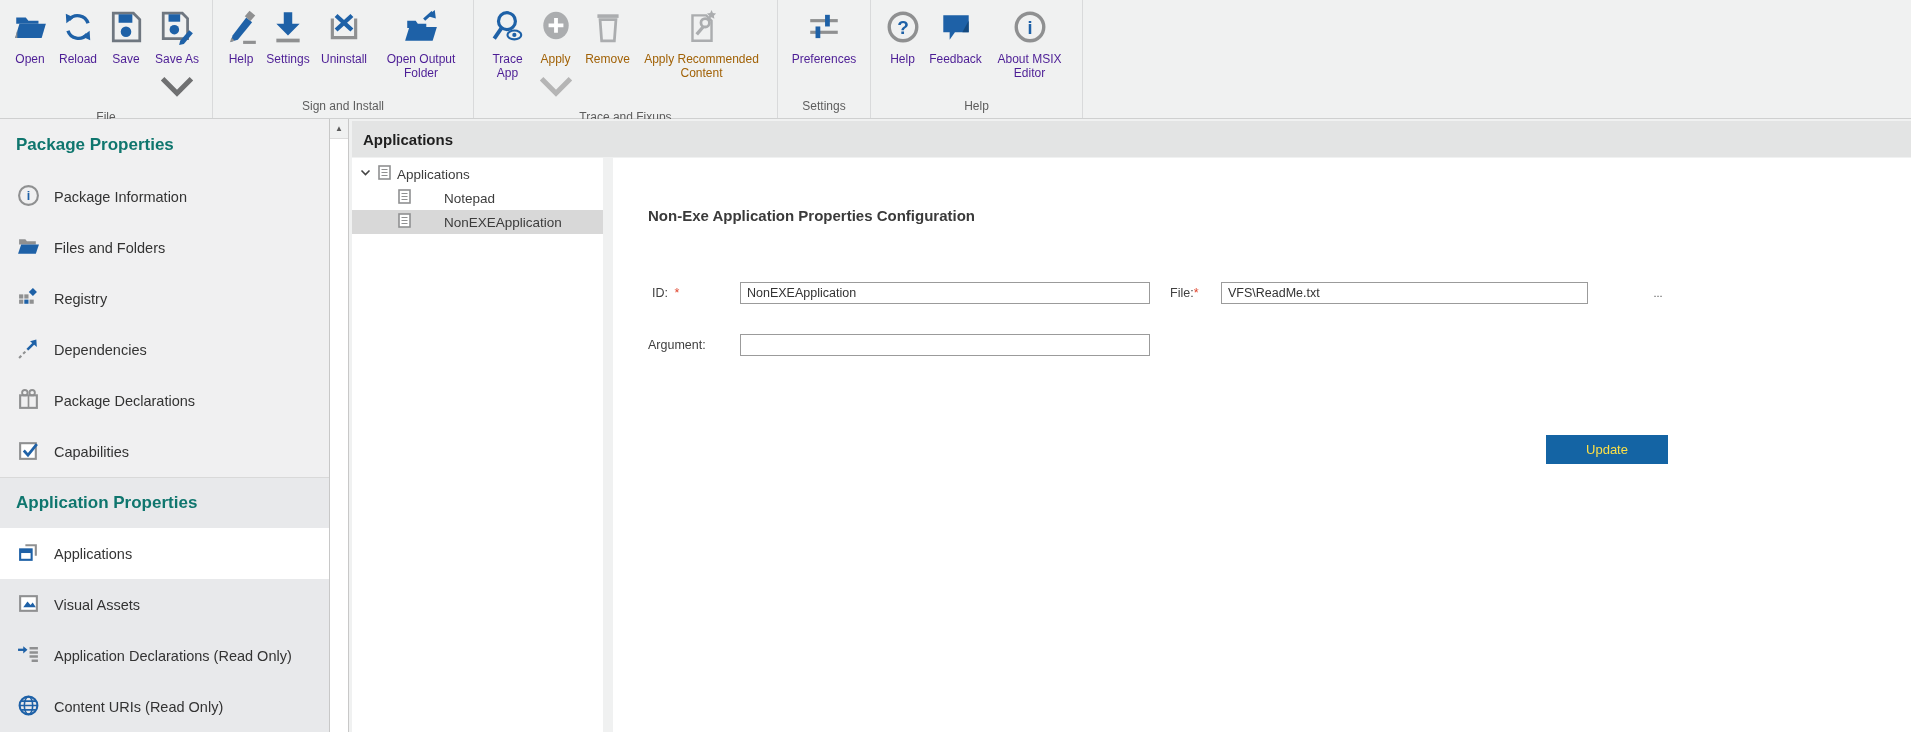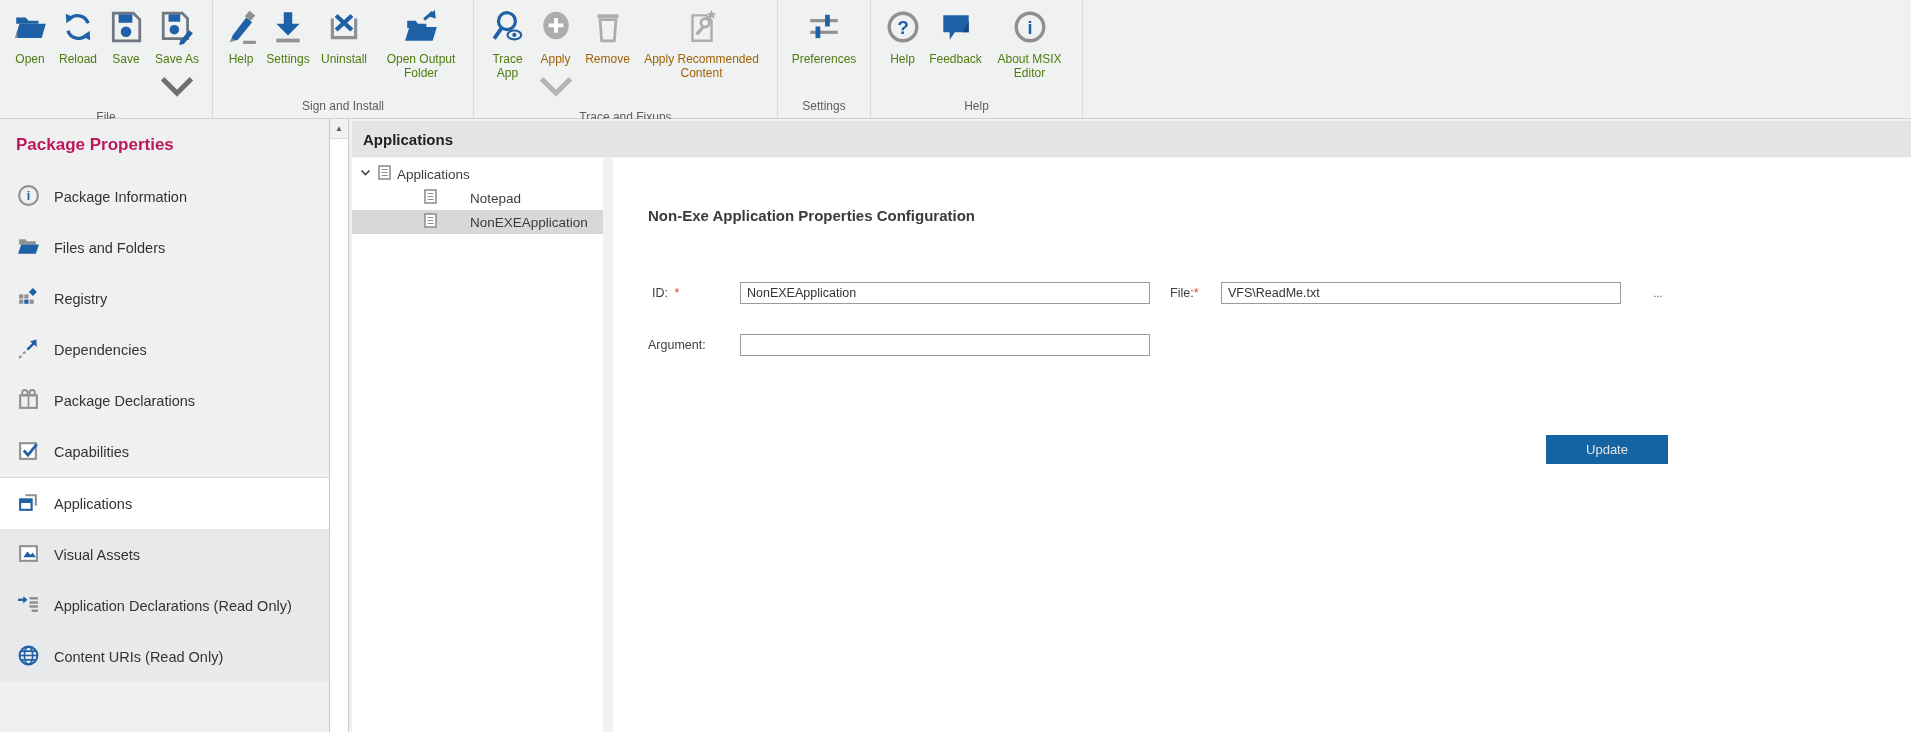--- a/index.html
+++ b/index.html
@@ -7,64 +7,64 @@
     font-family:"Liberation Sans", sans-serif; color:#3c3c3c; }
 
   
   .ribbon { position:absolute; left:0; top:0; width:1911px; height:119px;
     background:#f0f1f1; border-bottom:1px solid #cfd0d0; display:flex; }
   .rgroup { display:flex; flex-direction:column; border-right:1px solid #d9dadb; height:100%; }
   .rbuttons { flex:1; display:flex; justify-content:center; align-items:flex-start; padding:7px 6px 0 6px; }
   .rgrouplabel { height:21px; line-height:18px; text-align:center; font-size:12px; color:#5d5d5d; }
   .rbtn { display:flex; flex-direction:column; align-items:center; gap:3px; padding:2px 2px 0 2px; cursor:pointer; }
   .rbtn svg { width:36px; height:36px; flex:0 0 auto; }
-  .rbtn .lbl { font-size:12px; line-height:14px; color:#4d7c0f; text-align:center; }
+  .rbtn .lbl { font-size:12px; line-height:14px; color:#4c1d95; text-align:center; }
   .rbtn.disabled .lbl { color:#a16207; }
   .rbtn .dd { margin-top:-1px; }
 
   
   .sidebar { position:absolute; left:0; top:119px; width:329px; bottom:0; background:#f0f0f1; }
   .side-sec2 { background:#e8e9eb; border-top:1px solid #d9d9d9; }
   .side-title { height:52px; display:flex; align-items:center; padding-left:16px;
-    font-size:17px; font-weight:bold; color:#be185d; }
+    font-size:17px; font-weight:bold; color:#0f766e; }
   .side-sec2 .side-title { height:50px; }
   .side-item { height:51px; display:flex; align-items:center; padding-left:17px; gap:14px;
     font-size:14.5px; color:#333; cursor:pointer; }
   .side-item.selected { background:#ffffff; }
   .side-item svg { width:23px; height:23px; flex:0 0 auto; }
 
   
   .vscroll { position:absolute; left:329px; top:119px; width:20px; bottom:0;
     background:#fff; border-left:1px solid #c8c8c8; border-right:1px solid #c8c8c8; }
   .vscroll .btn-up { display:block; width:100%; height:20px; background:#f0f1f1;
     border:none; border-bottom:1px solid #dcdcdc; font-size:8px; color:#5a5a5a; text-align:center; line-height:20px; cursor:pointer; }
 
   
   .main { position:absolute; left:349px; top:119px; right:0; bottom:0; background:#f0f1f1; }
   .main-header { position:absolute; left:3px; top:2px; right:0; height:36px; background:#e3e4e4;
     display:flex; align-items:center; padding-left:11px; font-size:15px; font-weight:bold; color:#1f1f1f; }
   .tree-panel { position:absolute; left:3px; top:39px; width:251px; bottom:0; background:#fff; }
   .tree-row { height:24px; display:flex; align-items:center; gap:6px; font-size:13.5px; color:#3c3c3c; cursor:pointer; }
   .tree-row.root { padding-left:7px; margin-top:4px; }
-  .tree-row.child { padding-left:72px;gap:33px; }
+  .tree-row.child { padding-left:46px;gap:33px; }
   .tree-row.selected { background:#d8d8d8; }
   .tree-row svg { flex:0 0 auto; }
 
   .detail-panel { position:absolute; left:264px; top:39px; right:0; bottom:0; background:#fff; }
   .detail-heading { position:absolute; left:35px; top:49px; font-size:15px; font-weight:bold; color:#3a3a3a; }
   .f-label { position:absolute; height:22px; line-height:22px; font-size:12.5px; color:#404040; }
   .req { color:#e0452d; }
   .f-input { position:absolute; height:22px; border:1px solid #9b9b9b; background:#fff;
     font-family:"Liberation Sans", sans-serif; font-size:12.5px; color:#333; padding:0 6px; outline:none; }
   .file-wrap { position:absolute; left:608px; top:124px; width:448px; height:22px; }
-  .file-wrap .f-input { left:0; top:0; width:400px; padding-right:21px; }
+  .file-wrap .f-input { left:0; top:0; width:367px; padding-right:21px; }
   .browse-btn { position:absolute; right:2px; top:2px; width:18px; height:18px; border:none; background:#fff;
     color:#555; font-size:11px; line-height:12px; cursor:pointer; padding:0; }
   .update-btn { position:absolute; left:933px; top:277px; width:122px; height:29px;
-    background:#1464a4; color:#e5e5e5; border:none; font-family:"Liberation Sans", sans-serif;
+    background:#1464a4; color:#fde047; border:none; font-family:"Liberation Sans", sans-serif;
     font-size:13px; cursor:pointer; }
 </style>
 </head>
 <body>
 
 <div class="ribbon">
 
   <div class="rgroup" style="min-width:213px">
     <div class="rbuttons">
       <div class="rbtn" style="width:46px">
@@ -288,20 +288,21 @@
     <div class="side-item">
       <span><svg viewBox="0 0 22 22" width="23" height="23">
         <rect x="3" y="4" width="15" height="15" fill="#fff" stroke="#8f9091" stroke-width="2"></rect>
         <path d="M6.5 11l4 4.5L19 5" stroke="#1e61a7" stroke-width="2.6" fill="none"></path>
           </svg></span>
       <span>Capabilities</span>
     </div>
   </div>
 
   <div class="side-sec2">
+    <div class="side-title">Application Properties</div>
 
     <div class="side-item selected">
       <span><svg viewBox="0 0 22 22" width="23" height="23">
         <path d="M8 4h10v10" fill="none" stroke="#8f9091" stroke-width="2"></path>
         <rect x="3" y="8" width="11" height="10" fill="#fff" stroke="#1e61a7" stroke-width="2"></rect>
         <rect x="3" y="8" width="11" height="3.5" fill="#1e61a7"></rect>
           </svg></span>
       <span>Applications</span>
     </div>
 

